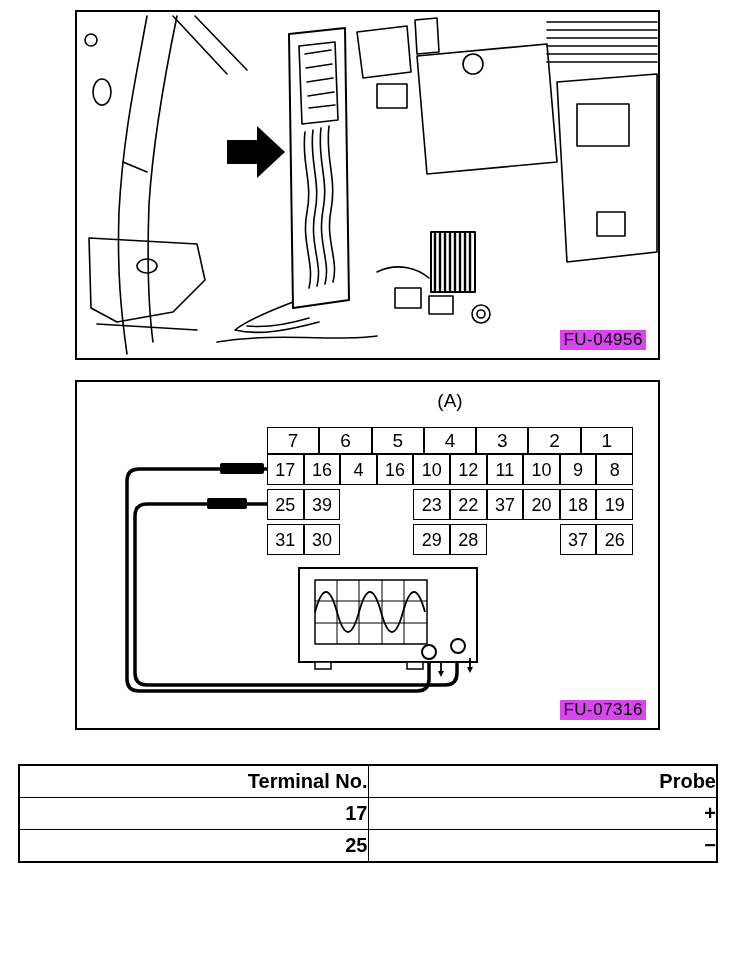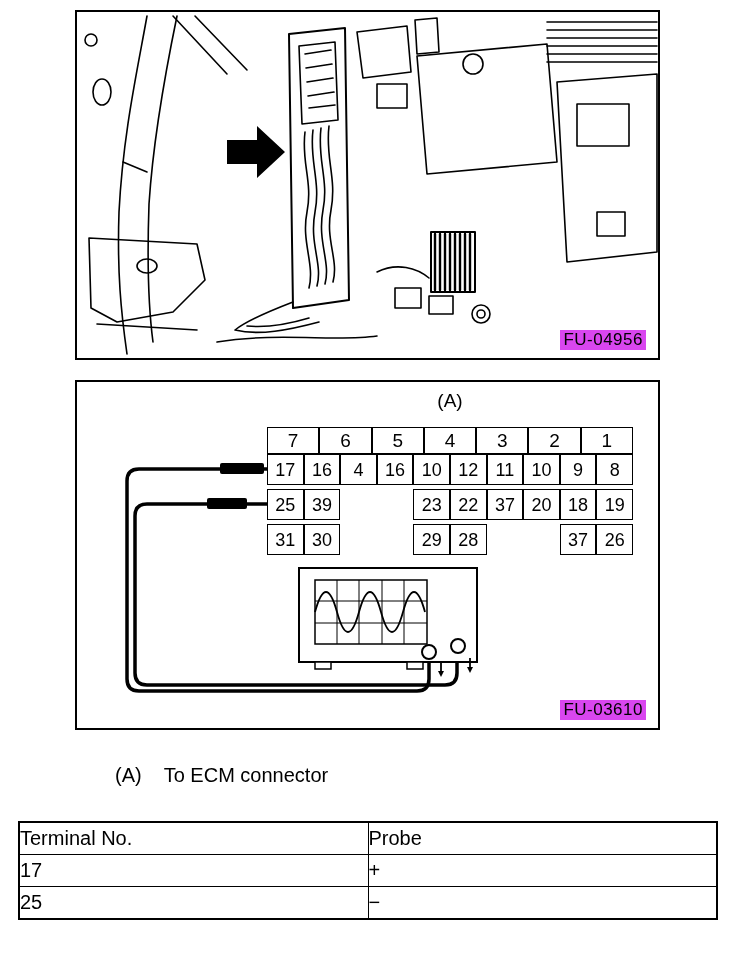--- a/index.html
+++ b/index.html
@@ -57,23 +57,23 @@
   table.spec{
     margin:34px 0 0 18px;
     width:700px;
     border-collapse:collapse;
     border:2px solid #000;
     table-layout:fixed;
   }
   table.spec th, table.spec td{
     border:1px solid #000;
     height:31px;
-    font-weight:400;
+    font-weight:700;
     font-size:20px;
-    text-align:left;
+    text-align:right;
     padding:0;
   }
 </style>
 </head>
 <body>
 
 <div class="page">
 
   <div class="figure first">
     <svg class="fig-art" viewBox="0 0 581 346" preserveAspectRatio="none" fill="none" stroke="#000" stroke-width="1.6" stroke-linecap="round" stroke-linejoin="round">
@@ -186,26 +186,23 @@
       <div class="cell r3" style="grid-column:64/span 7">19</div>
 
       <div class="cell r4" style="grid-column:1/span 7">31</div>
       <div class="cell r4" style="grid-column:8/span 7">30</div>
       <div class="cell r4" style="grid-column:29/span 7">29</div>
       <div class="cell r4" style="grid-column:36/span 7">28</div>
       <div class="cell r4" style="grid-column:57/span 7">37</div>
       <div class="cell r4" style="grid-column:64/span 7">26</div>
     </div>
 
-    <div class="fig-code">FU-03610</div>
+    <div class="fig-code">FU-07316</div>
   </div>
 
-  <div class="caption">
-    <span class="marker">(A)</span><span>To ECM connector</span>
-  </div>
 
   <table class="spec">
     <colgroup>
         <col style="width:50%">
         <col style="width:50%">
       </colgroup>
     <thead>
       <tr>
         <th>Terminal No.</th>
         <th>Probe</th>

